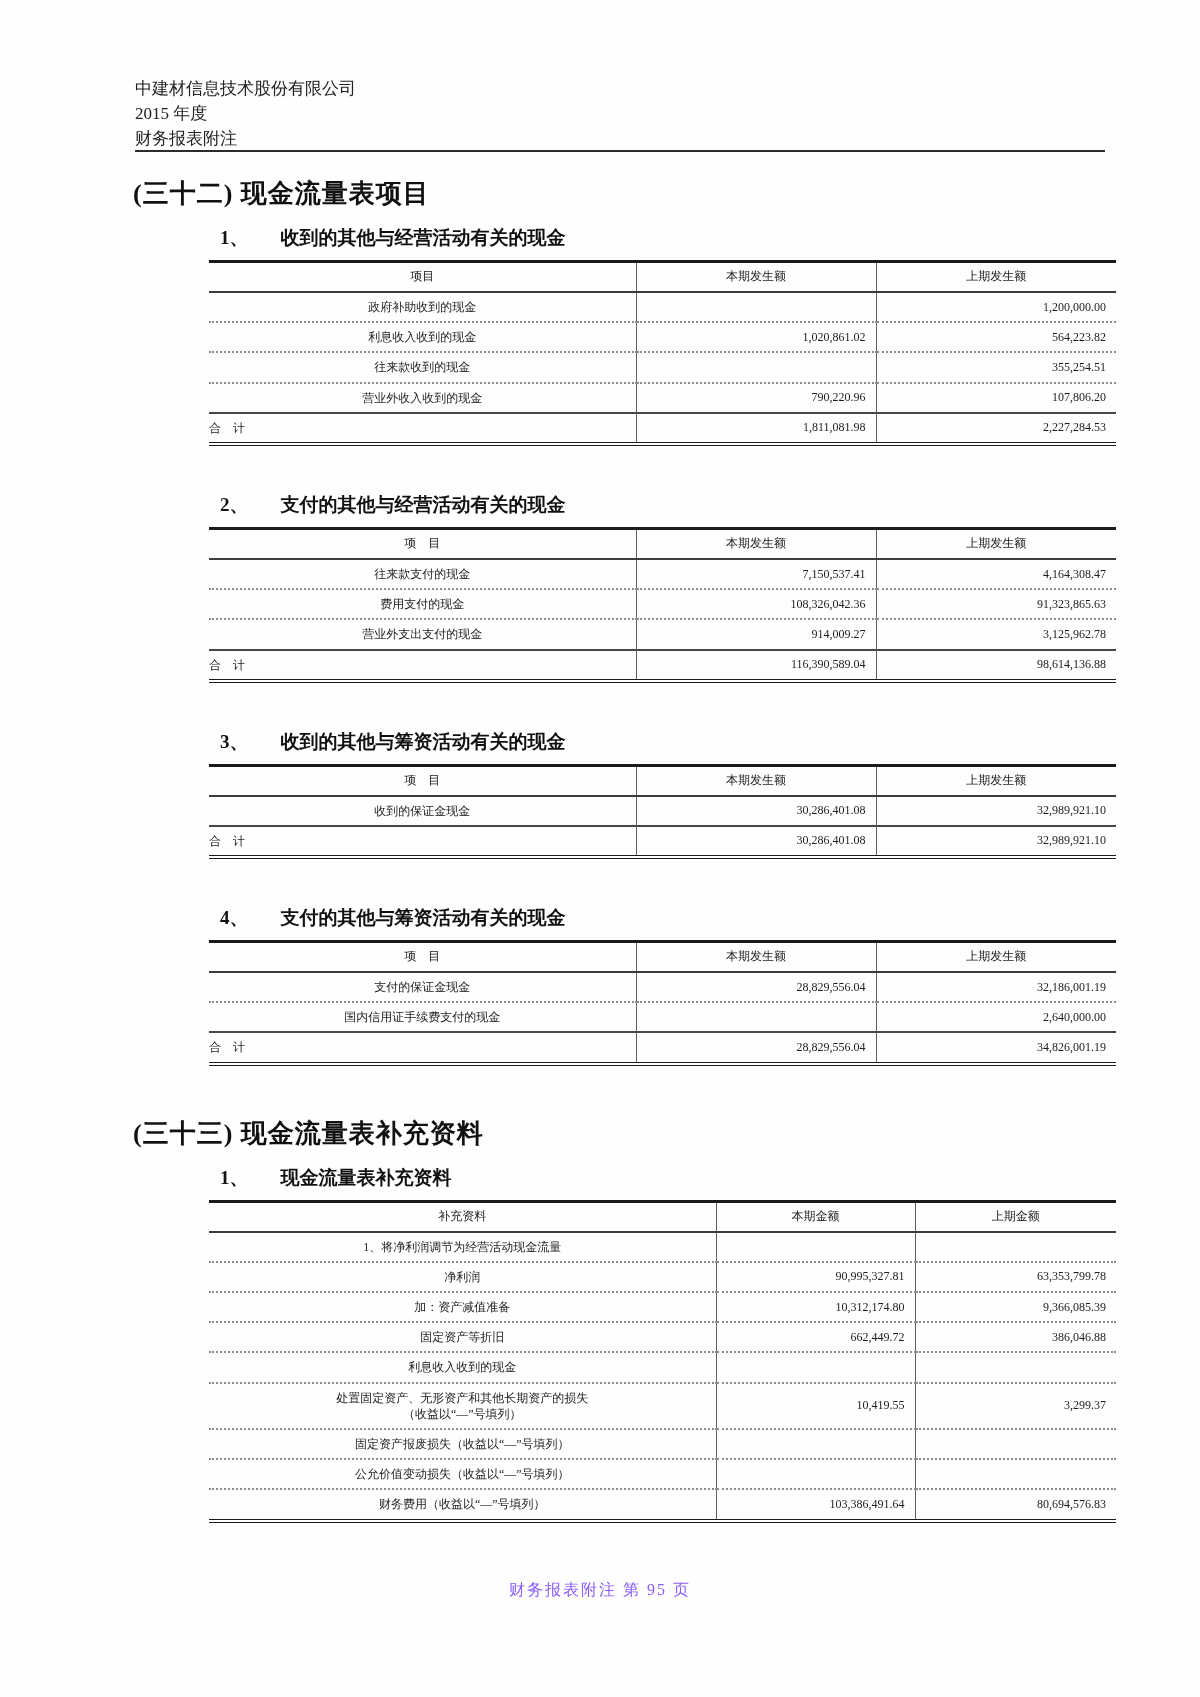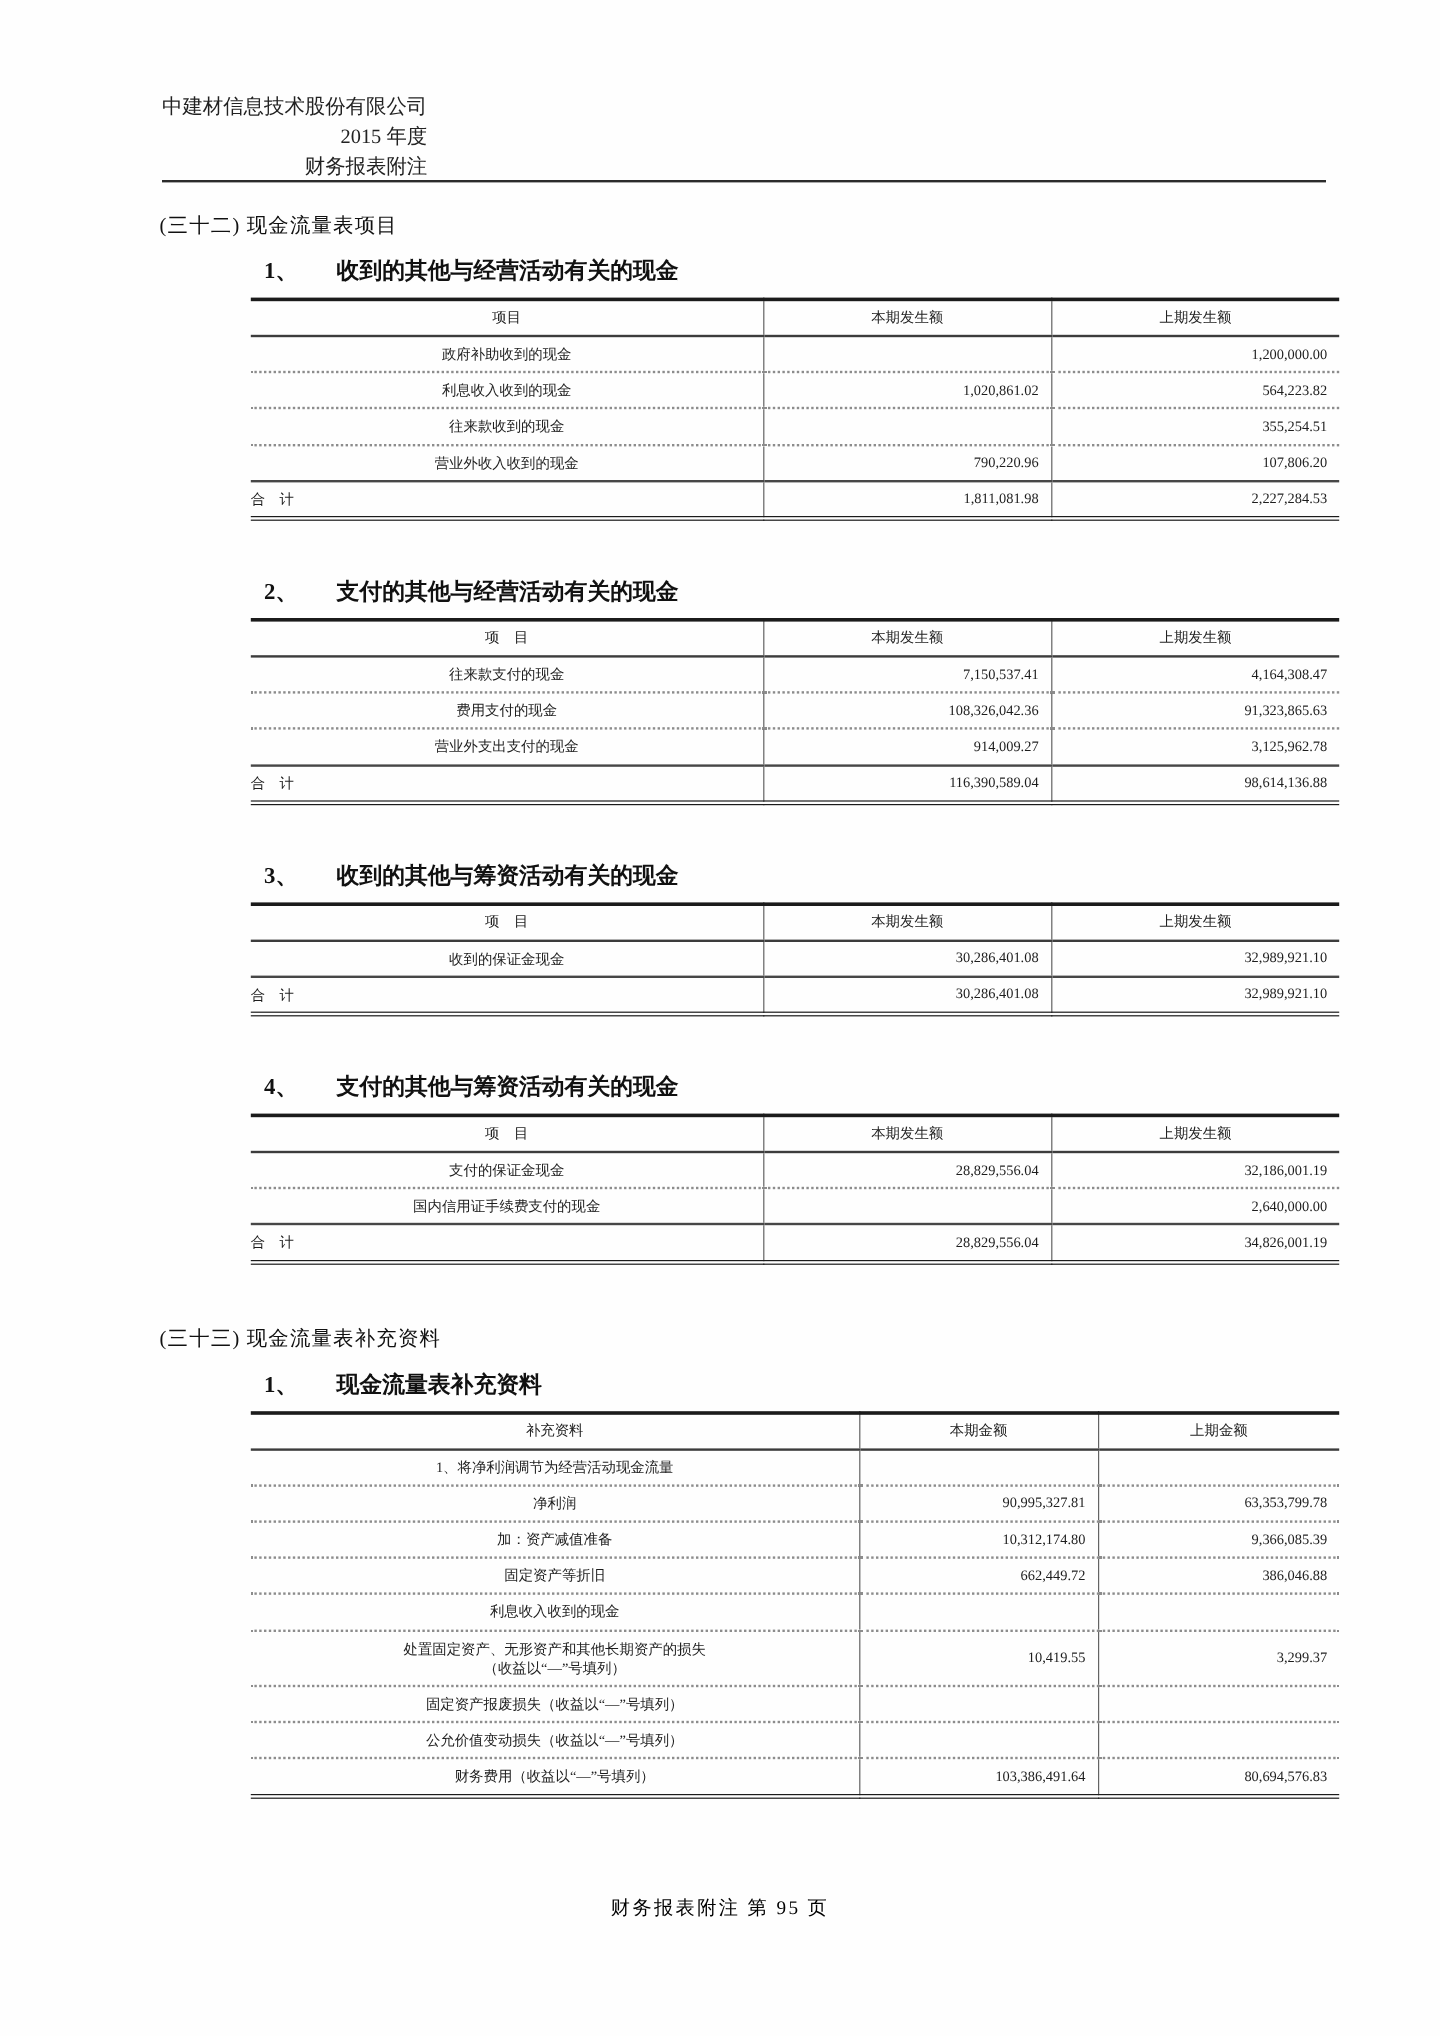--- a/index.html
+++ b/index.html
@@ -7,27 +7,27 @@
     width:1200px; height:1697px;
     background:#fdfdfd;
     font-family:"Liberation Serif","DejaVu Serif",serif;
     color:#1f1f1f;
     position:relative;
     overflow:hidden;
   }
   .page { position:absolute; inset:0; background:#fefefe; }
 
   .doc-header { position:absolute; left:135px; top:76px; font-size:17px; line-height:25px; color:#222; }
-  .doc-header div { white-space:nowrap;text-align:right; }
+  .doc-header div { white-space:nowrap; }
   .header-rule { position:absolute; left:135px; top:150px; width:970px; height:2px; background:#2b2b2b; }
 
   .content { position:absolute; left:0; top:176px; width:1200px; }
 
   .section-heading {
-    margin:0 0 0 133px; font-size:17px; font-weight:normal; color:#111;
+    margin:0 0 0 133px; font-size:26px; font-weight:bold; color:#111;
     letter-spacing:1px; white-space:nowrap;
   }
   .section-heading.second { margin-top:50px; }
 
   .sub-block { margin-top:14px; }
   .sub-block.gapped { margin-top:46px; }
   .sub-heading { margin-left:220px; font-size:19px; font-weight:bold; color:#111; white-space:nowrap; }
   .sub-no { display:inline-block; margin-right:32px; }
 
   table.fin-table {
@@ -60,21 +60,21 @@
   table.fin-table td:nth-child(1) { border-right:1px solid #636363; }
   table.fin-table th:nth-child(2),
   table.fin-table td:nth-child(2) { border-right:1px solid #636363; }
   td.item { text-align:center; padding-left:13px; white-space:pre-line; line-height:1.35; }
   td.amount { text-align:right; padding-right:14px; font-family:"Liberation Serif","DejaVu Serif",serif; }
   tr.total-row td { border-top:2px solid #474747; }
   tr.total-row td.item { text-align:left; padding-left:0; }
 
   .doc-footer {
     position:absolute; left:0; bottom:96px; width:1200px;
-    text-align:center; font-size:16px; color:#000000; letter-spacing:2px;
+    text-align:center; font-size:16px; color:#8b5cf6; letter-spacing:2px;
   }
 </style>
 </head>
 <body>
 
 <div class="page">
 
   <div class="doc-header">
     <div>中建材信息技术股份有限公司</div>
     <div>2015 年度</div>

